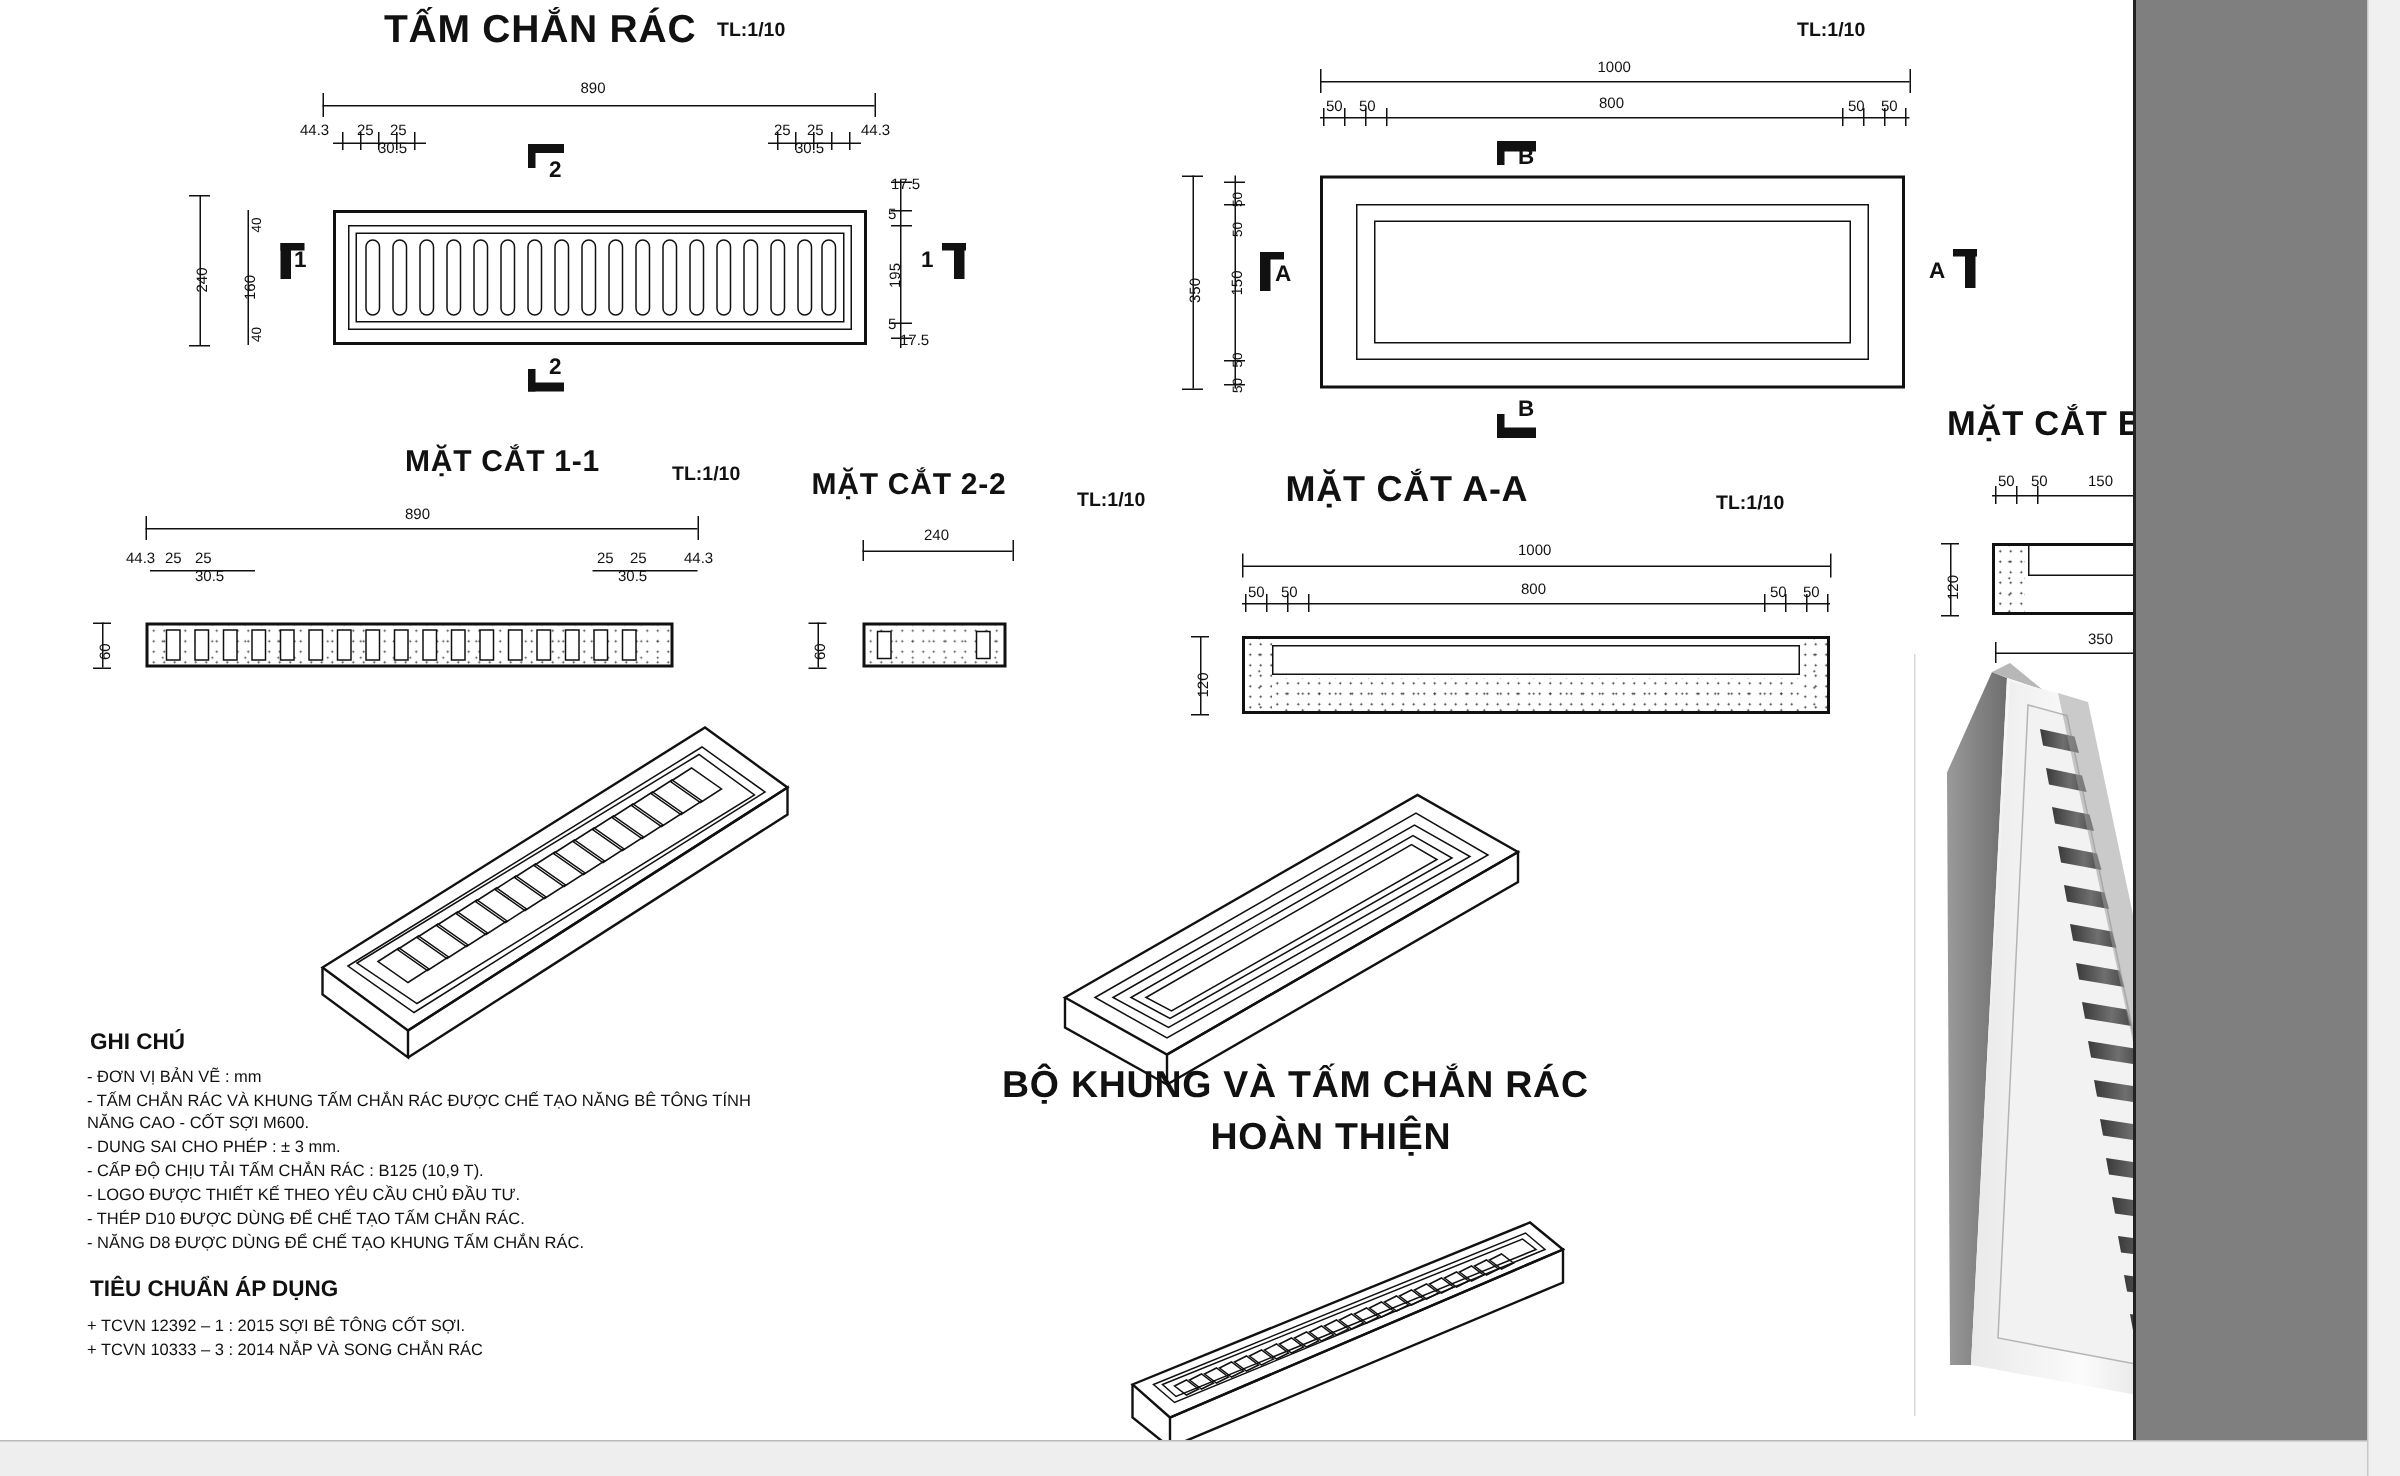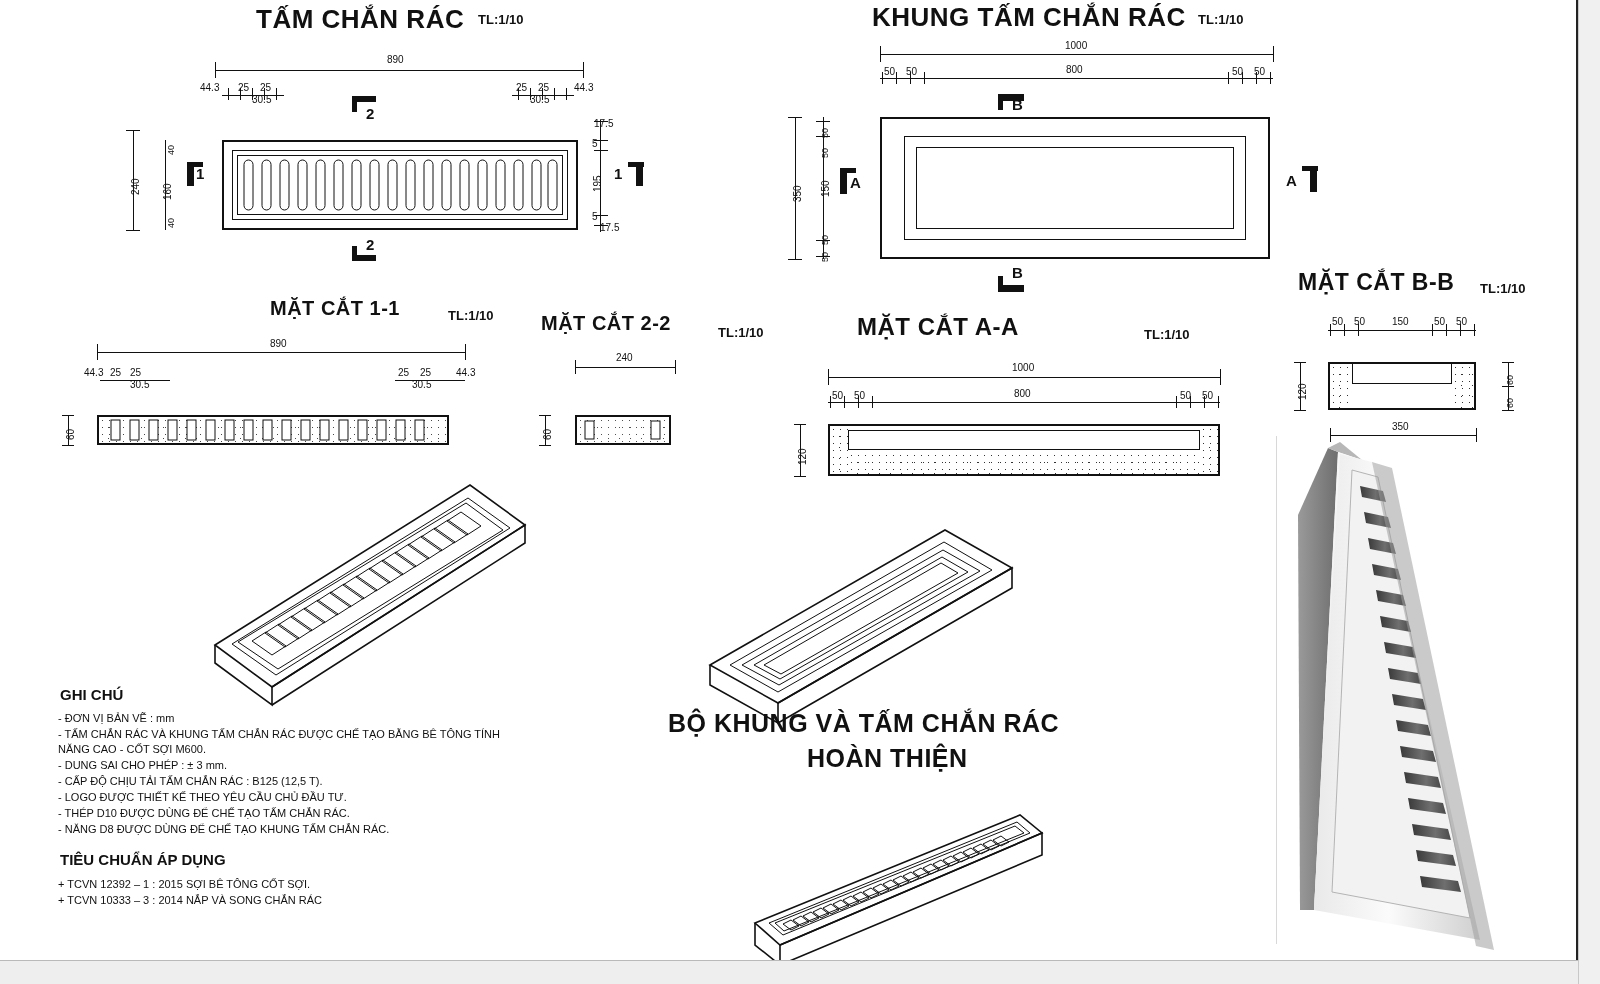--- a/index.html
+++ b/index.html
@@ -6,21 +6,21 @@
   html, body {
     margin: 0; padding: 0;
     width: 1600px; height: 984px;
     background: #7f7f7f;
     font-family: "Liberation Sans", sans-serif;
     overflow: hidden;
   }
   #sheet {
     position: absolute;
     left: 0; top: 0;
-    width: 1578px; height: 960px;
+    width: 1424px; height: 960px;
     background: #ffffff;
     border-right: 2px solid #222;
     overflow: hidden;
   }
   #sheet-inner {
     position: absolute;
     left: 0; top: 0; right: 0; bottom: 0;
   }
   .bottombar {
     position: absolute;
@@ -203,21 +203,20 @@
     <div class="mark" style="left:628px; top:162px; width:16px; height:5px;"></div>
     <div class="seclbl" style="left:614px; top:165px;">1</div>
 
     <div class="mark" style="left:352px; top:96px; width:24px; height:6px;"></div>
     <div class="mark" style="left:352px; top:96px; width:5px; height:16px;"></div>
     <div class="seclbl" style="left:366px; top:105px;">2</div>
     <div class="mark" style="left:352px; top:255px; width:24px; height:6px;"></div>
     <div class="mark" style="left:352px; top:246px; width:5px; height:15px;"></div>
     <div class="seclbl" style="left:366px; top:236px;">2</div>
 
-    <div class="t" style="left:872px; top:2px; font-size:26px;">KHUNG TẤM CHẮN RÁC</div>
     <div class="scale" style="left:1198px; top:12px;">TL:1/10</div>
 
     <div class="ln hl" style="left:880px; top:54px; width:393px;"></div>
     <div class="ln vl" style="left:880px; top:46px; height:16px;"></div>
     <div class="ln vl" style="left:1273px; top:46px; height:16px;"></div>
     <div class="dim" style="left:1065px; top:40px;">1000</div>
 
     <div class="ln hl" style="left:880px; top:78px; width:393px;"></div>
     <div class="dim" style="left:1066px; top:64px;">800</div>
     <div class="dim" style="left:884px; top:66px;">50</div>
@@ -535,24 +534,24 @@
           <path d="M136,410 L173,415 L176,426 L138,421 Z"></path>
           <path d="M140,436 L178,441 L181,452 L142,447 Z"></path>
         </g>
 
         <polygon points="92,22 112,28 214,510 196,506" fill="#9f9f9f" opacity="0.55"></polygon>
       </svg>
     </div>
 
     <div class="note-h" style="left:60px; top:686px;">GHI CHÚ</div>
     <div class="note-l" style="left:58px; top:712px;">- ĐƠN VỊ BẢN VẼ : mm</div>
-    <div class="note-l" style="left:58px; top:728px;">- TẤM CHẮN RÁC VÀ KHUNG TẤM CHẮN RÁC ĐƯỢC CHẾ TẠO BẰNG BÊ TÔNG TÍNH</div>
+    <div class="note-l" style="left:58px; top:728px;">- TẤM CHẮN RÁC VÀ KHUNG TẤM CHẮN RÁC ĐƯỢC CHẾ TẠO NĂNG BÊ TÔNG TÍNH</div>
     <div class="note-l" style="left:58px; top:743px;">NĂNG CAO - CỐT SỢI M600.</div>
     <div class="note-l" style="left:58px; top:759px;">- DUNG SAI CHO PHÉP : ± 3 mm.</div>
-    <div class="note-l" style="left:58px; top:775px;">- CẤP ĐỘ CHỊU TẢI TẤM CHẮN RÁC : B125 (12,5 T).</div>
+    <div class="note-l" style="left:58px; top:775px;">- CẤP ĐỘ CHỊU TẢI TẤM CHẮN RÁC : B125 (10,9 T).</div>
     <div class="note-l" style="left:58px; top:791px;">- LOGO ĐƯỢC THIẾT KẾ THEO YÊU CẦU CHỦ ĐẦU TƯ.</div>
     <div class="note-l" style="left:58px; top:807px;">- THÉP D10 ĐƯỢC DÙNG ĐỂ CHẾ TẠO TẤM CHẮN RÁC.</div>
     <div class="note-l" style="left:58px; top:823px;">- NĂNG D8 ĐƯỢC DÙNG ĐỂ CHẾ TẠO KHUNG TẤM CHẮN RÁC.</div>
 
     <div class="note-h" style="left:60px; top:851px;">TIÊU CHUẨN ÁP DỤNG</div>
     <div class="note-l" style="left:58px; top:878px;">+ TCVN 12392 – 1 : 2015 SỢI BÊ TÔNG CỐT SỢI.</div>
     <div class="note-l" style="left:58px; top:894px;">+ TCVN 10333 – 3 : 2014 NẮP VÀ SONG CHẮN RÁC</div>
 
     <div class="ln vl" style="left:1276px; top:436px; height:508px; background:#d8d8d8;"></div>
   </div>

